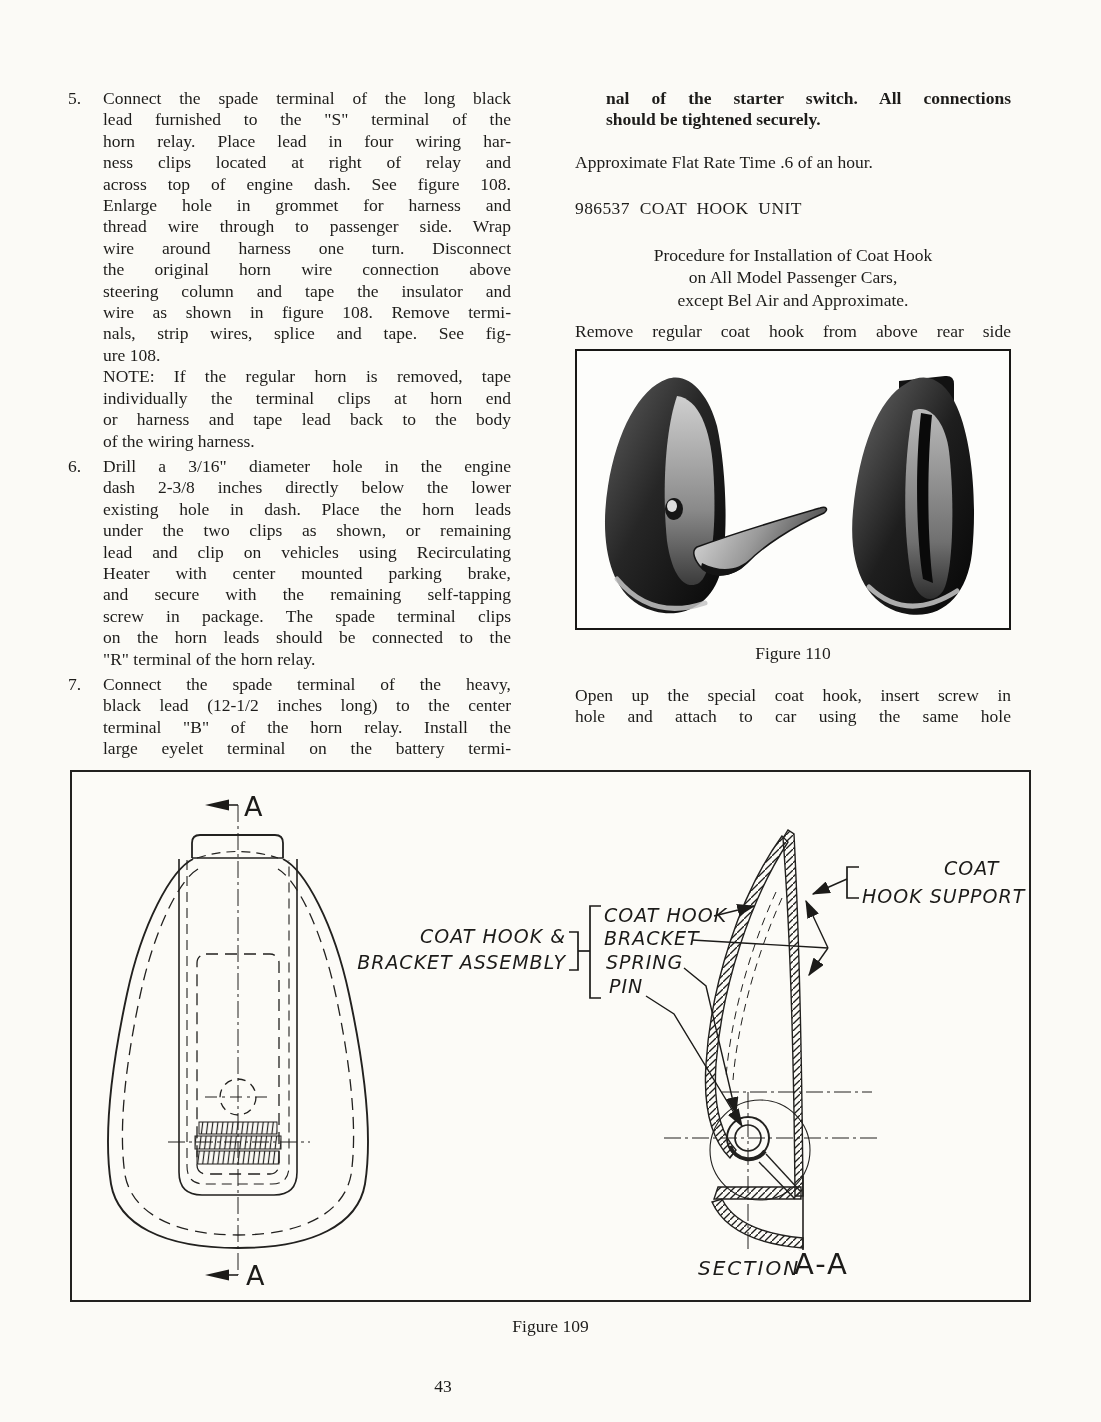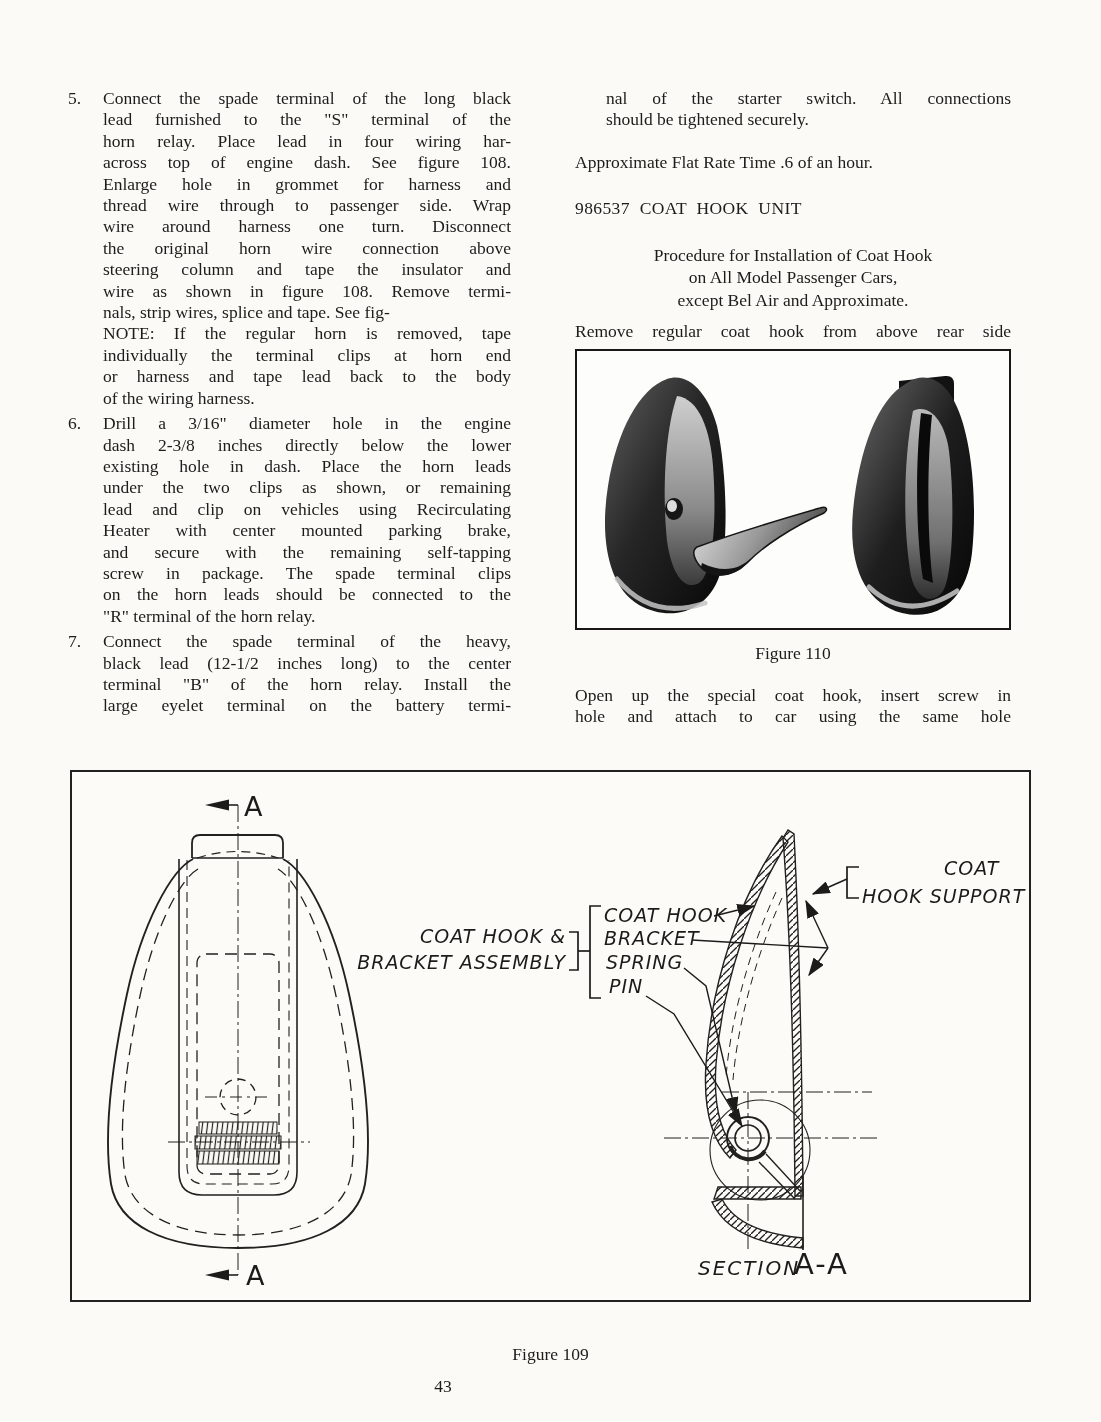--- a/index.html
+++ b/index.html
@@ -14,61 +14,63 @@
   .col{position:absolute;top:88px;}
   .col-left{left:68px;width:443px;}
   .col-right{left:575px;width:436px;}
   .item{position:relative;padding-left:35px;}
   .item + .item{margin-top:4px;}
   .item .num{position:absolute;left:0;top:0;}
   .jpara .line{text-align:justify;text-align-last:justify;}
   .jpara .line:last-child{text-align-last:left;}
   .jpara.flush-last .line:last-child{text-align-last:justify;}
   .center .line{text-align:center;text-align-last:center;}
-  .rc-cont{padding-left:31px;}
+  .rc-cont{padding-left:31px;font-weight:bold;}
   .rc-flat{margin-top:21px;}
   .rc-head{margin-top:25px;text-align:left;word-spacing:5px;letter-spacing:.4px;}
   .rc-proc{margin-top:24px;line-height:22.5px;}
   .rc-remove{margin-top:10px;}
   .fig110{margin-top:6px;height:277px;border:2px solid #181715;background:#fdfdfb;}
   .fig110 svg{display:block;width:100%;height:100%;}
   .fig-cap{margin-top:13px;text-align:center;}
   .rc-open{margin-top:21px;}
   
   .fig109{position:absolute;left:70px;top:770px;width:957px;height:528px;
           border:2px solid #22211f;background:#fcfbf7;}
   .fig109 svg{display:block;width:100%;height:100%;}
-  .fig109-cap{position:absolute;left:0;top:1316px;width:1101px;text-align:center;margin-top:28px;}
+  .fig109-cap{position:absolute;left:0;top:1316px;width:1101px;text-align:center;}
   .page-num{position:absolute;left:0;top:1376px;width:886px;text-align:center;}
   
   .hand{font-family:"DejaVu Sans", sans-serif;font-style:italic;font-size:19px;
         fill:#1c1b19;letter-spacing:1px;}
   .hand-sm{font-family:"DejaVu Sans", sans-serif;font-style:italic;font-size:20px;
         fill:#1c1b19;letter-spacing:2px;}
   .marker-letter{font-family:"DejaVu Sans", sans-serif;font-size:27px;fill:#1c1b19;}
   .marker-big{font-family:"DejaVu Sans", sans-serif;font-size:29px;fill:#1c1b19;letter-spacing:2px;}
 </style>
 </head>
 <body>
 
 <div class="col col-left">
   <div class="item">
     <span class="num">5.</span>
     <div class="jpara">
         <div class="line">Connect the spade terminal of the long black</div>
         <div class="line">lead furnished to the "S" terminal of the</div>
         <div class="line">horn relay. Place lead in four wiring har-</div>
+        <div class="line">ness clips located at right of relay and</div>
         <div class="line">across top of engine dash. See figure 108.</div>
         <div class="line">Enlarge hole in grommet for harness and</div>
         <div class="line">thread wire through to passenger side. Wrap</div>
         <div class="line">wire around harness one turn. Disconnect</div>
         <div class="line">the original horn wire connection above</div>
         <div class="line">steering column and tape the insulator and</div>
         <div class="line">wire as shown in figure 108. Remove termi-</div>
         <div class="line">nals, strip wires, splice and tape. See fig-</div>
+        <div class="line">ure 108.</div>
       </div>
     <div class="jpara">
         <div class="line">NOTE: If the regular horn is removed, tape</div>
         <div class="line">individually the terminal clips at horn end</div>
         <div class="line">or harness and tape lead back to the body</div>
         <div class="line">of the wiring harness.</div>
       </div>
   </div>
   <div class="item">
     <span class="num">6.</span>

